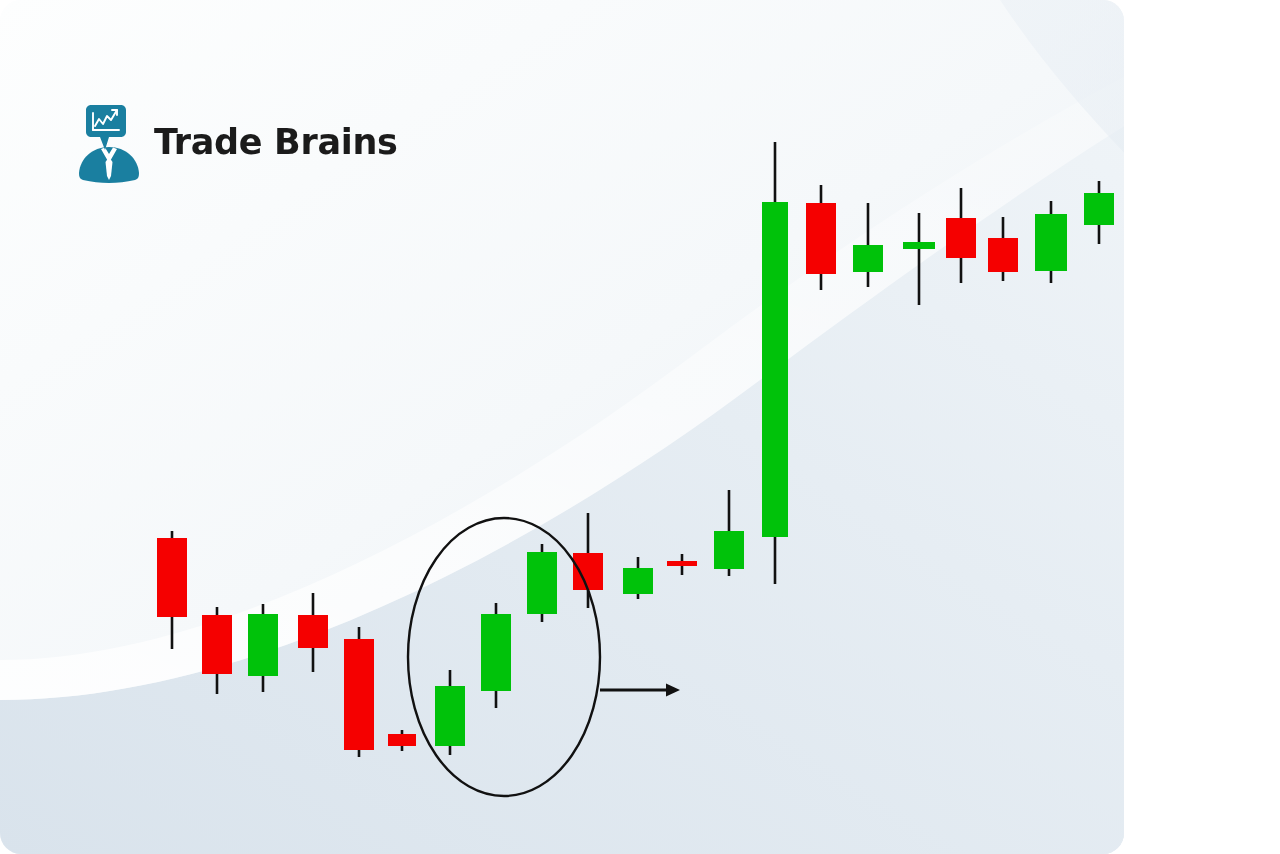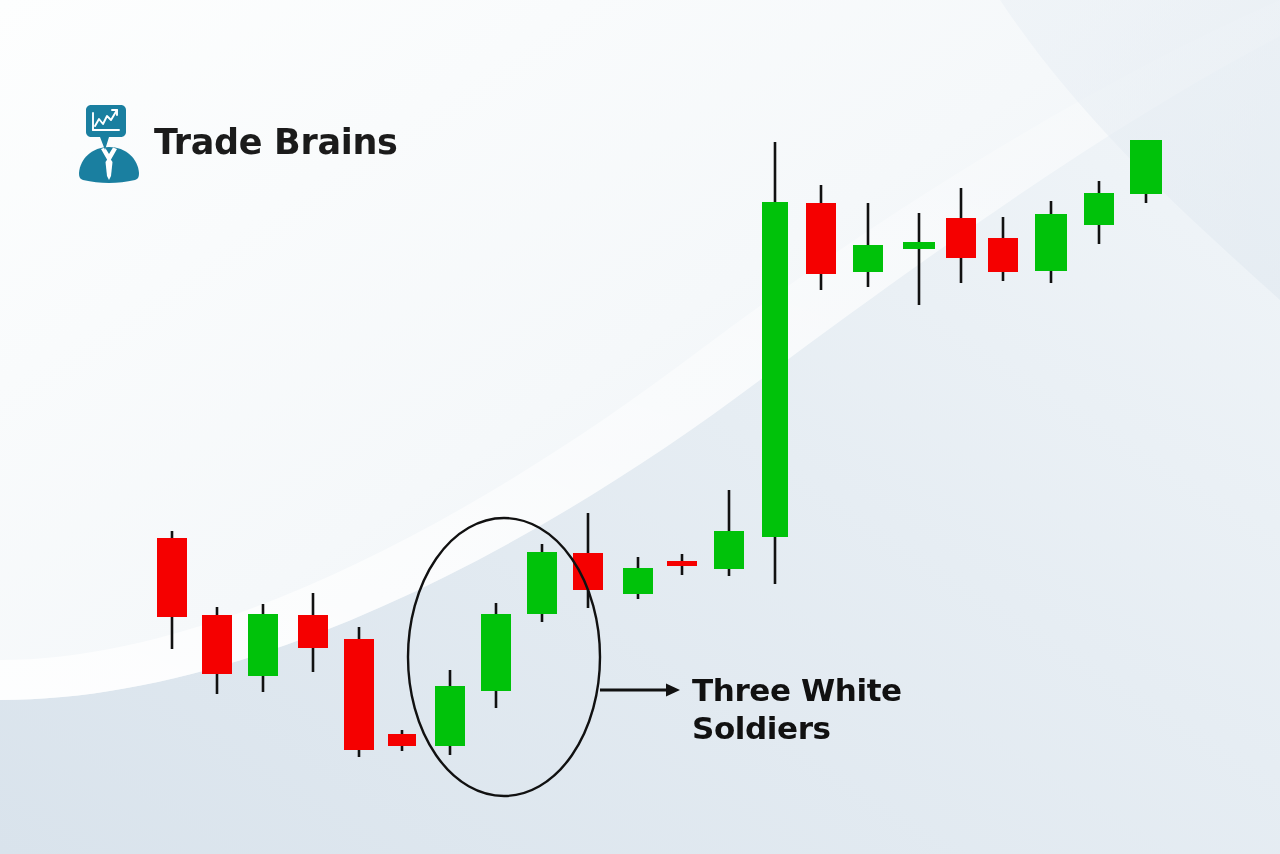--- a/index.html
+++ b/index.html
@@ -6,24 +6,25 @@
 
   html, body {
     width: 1280px;
     height: 854px;
     overflow: hidden;
     font-family: "Liberation Sans", sans-serif;
   }
 
   #stage {
     position: relative;
-    width: 1280px;
+    width: 1124px;
     height: 854px;
     background: linear-gradient(118deg, #fdfdfe 0%, #fafbfc 22%, #f4f7f9 48%, #eef2f6 72%, #e7edf3 100%);
     overflow: hidden;
+    border-radius: 21px;
   }
 
   
   #bg-layer {
     position: absolute;
     inset: 0;
     width: 1280px;
     height: 854px;
     pointer-events: none;
   }
@@ -220,18 +221,14 @@
       </g>
 
     <ellipse id="highlight-ellipse" cx="504" cy="657" rx="96" ry="139" fill="none" stroke="#111111" stroke-width="2.4"></ellipse>
 
     <g id="annotation-arrow">
       <line x1="600" y1="690" x2="672" y2="690" stroke="#111111" stroke-width="2.8"></line>
       <polygon points="680,690 666,683.5 666,696.5" fill="#111111"></polygon>
     </g>
   </svg>
 
-  <div id="annotation-text">
-    <div>Three White</div>
-    <div>Soldiers</div>
-  </div>
 
 </div>
 
 </body></html>

